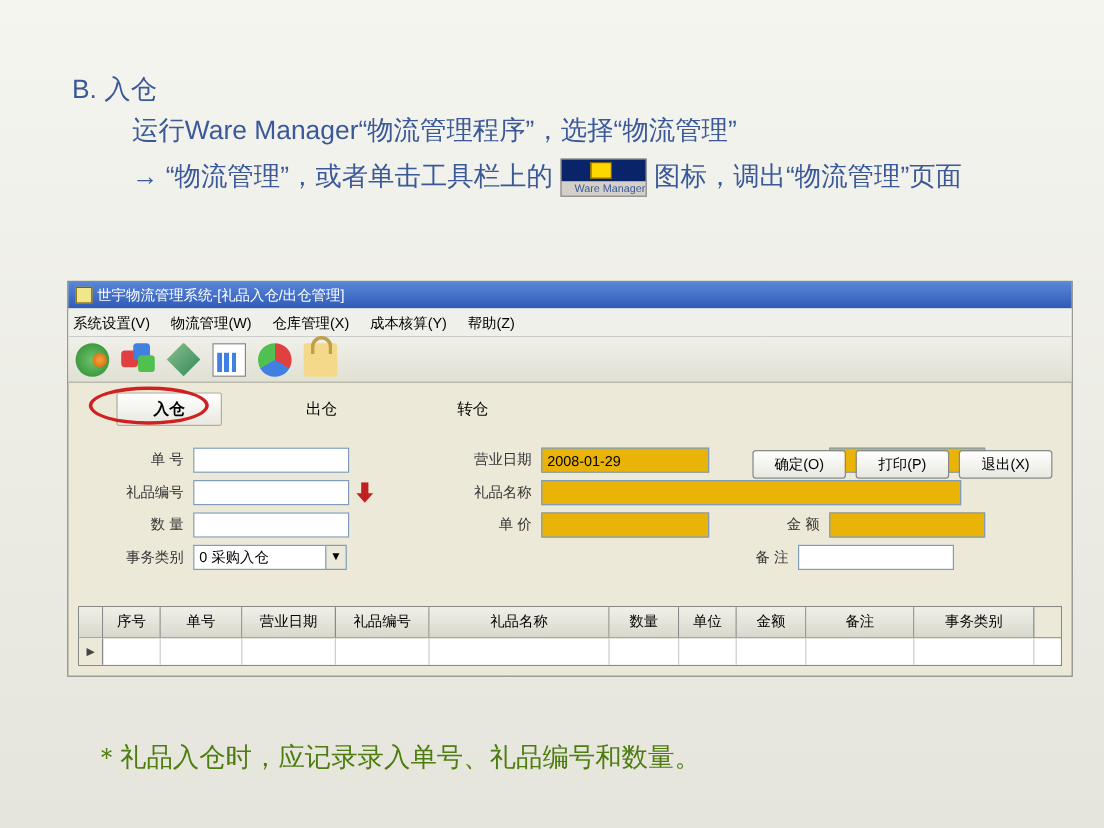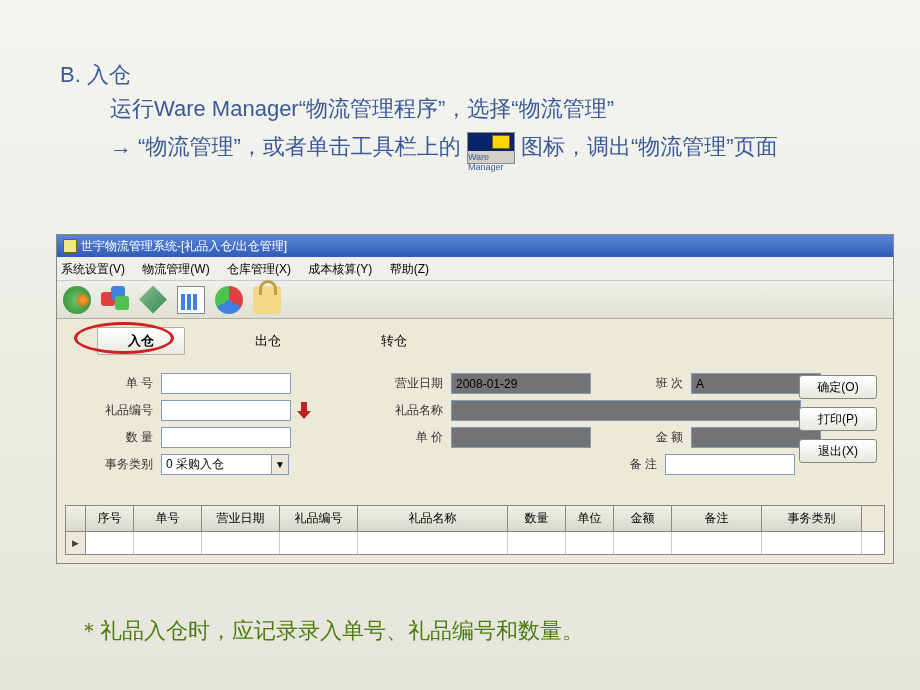--- a/index.html
+++ b/index.html
@@ -8,23 +8,23 @@
       background: linear-gradient(to bottom, #f5f5f0, #e5e5dc);
       font-family: "SimSun", "宋体", sans-serif;
       font-size: 14px;
       position: relative;
       overflow: hidden;
     }
     .section-header { color: #3b5998; font-size: 22px; padding: 60px 0 0 60px; }
     .slide-text { color: #3b5998; font-size: 22px; padding: 4px 0 4px 110px; }
     .slide-line { display: inline; }
     .inline-icon {
-      display: inline-block; width: 48px; height: 32px;
+      display: inline-block; width: 72px; height: 32px;
       background: #d4d0c8; border: 1px solid #888;
-      vertical-align: middle; font-size: 9px; text-align: left;
+      vertical-align: middle; font-size: 9px; text-align: right;
       position: relative;
     }
     .inline-icon .icon-top { 
       display: block; width: 100%; height: 18px; 
       background: #0a246a; position: relative;
     }
     .inline-icon .cube {
       position: absolute; left: 24px; top: 2px; width: 18px; height: 14px;
       background: #ffd700; border: 1px solid #806000;
     }
@@ -88,40 +88,40 @@
     .form-area {
       padding: 4px 24px; font-size: 12px;
     }
     .form-row { display: flex; align-items: center; margin: 6px 0; }
     .form-label { width: 72px; text-align: right; margin-right: 8px; color: #333; letter-spacing: 2px; }
     .form-label.tight { letter-spacing: 0; }
     .form-input { 
       height: 21px; border: 1px solid #7f9db9; 
       background: #fff; font-size: 12px; padding: 1px 4px;
     }
-    .form-input.gold { background: #737373; }
+    .form-input.gold { background: #eab308; }
     .w100 { width: 130px; }
     .w140 { width: 140px; }
     .w350 { width: 350px; }
     .combo { display: flex; }
     .combo input { width: 110px; border-right: none; }
     .combo .arrow { 
       width: 18px; height: 21px; background: #ece9d8; 
       border: 1px solid #7f9db9; display:flex; align-items:center; justify-content:center;
       font-size: 10px; cursor: pointer;
     }
     .red-arrow { 
       width: 14px; height: 18px; margin-left: 6px;
       position: relative; display: inline-block;
     }
     .red-arrow::before { content:''; position:absolute; left:4px; top:0; width:6px; height:10px; background:#c02020; }
     .red-arrow::after { content:''; position:absolute; left:0; top:9px; border-left:7px solid transparent; border-right:7px solid transparent; border-top:8px solid #c02020; }
     .btn-panel {
       position: absolute; right: 16px; top: 12px;
-      display: flex; flex-direction: column; gap: 8px;
+      display: flex; flex-direction: row; gap: 8px;
     }
     .action-btn {
       width: 78px; height: 24px; font-size: 12px;
       background: linear-gradient(to bottom, #fff, #e8e8e0);
       border: 1px solid #888; border-radius: 3px;
       cursor: pointer;
     }
     .form-section { position: relative; }
     .table-area {
       margin: 20px 8px 0 8px; 

